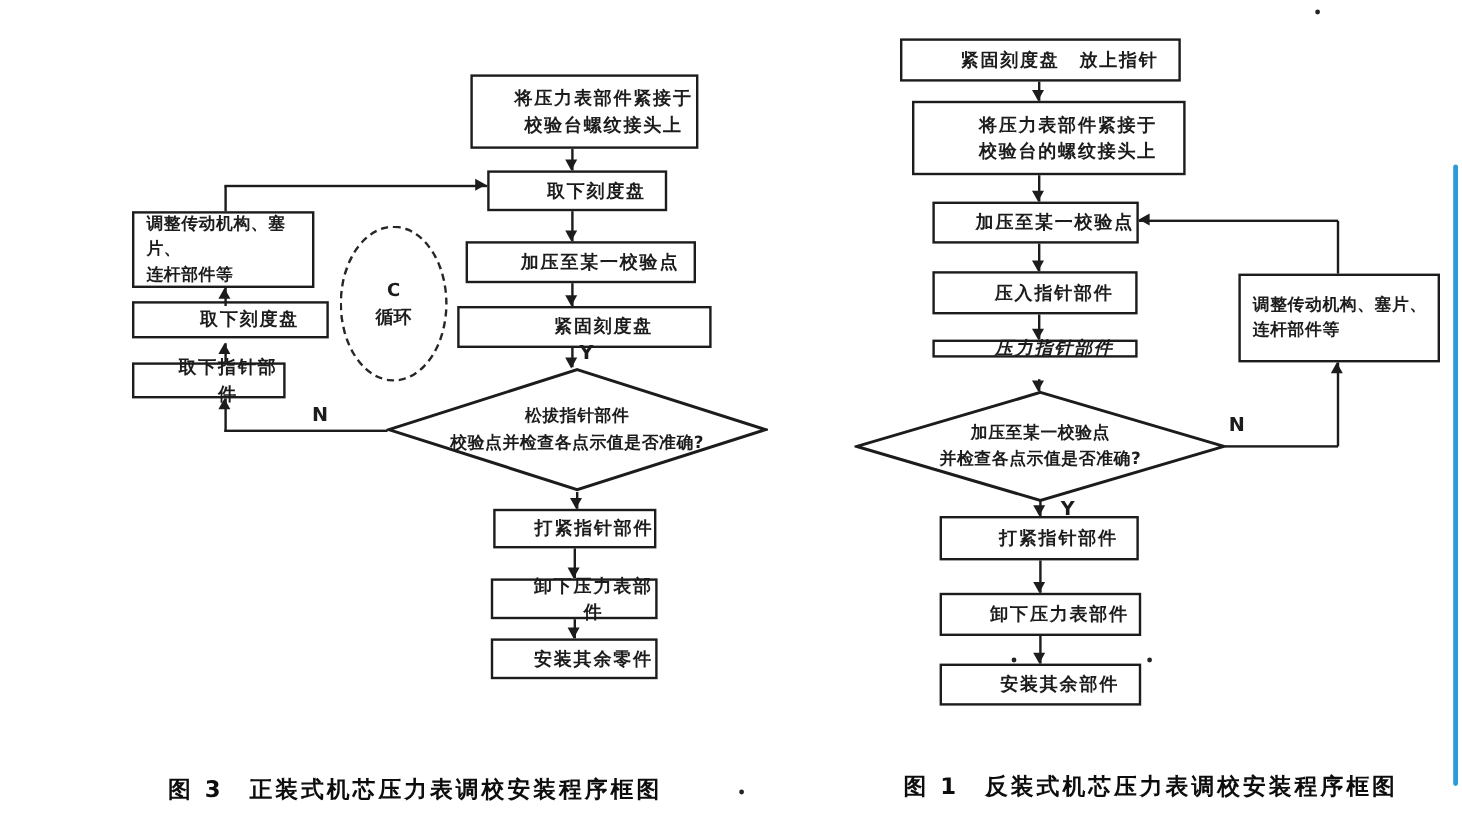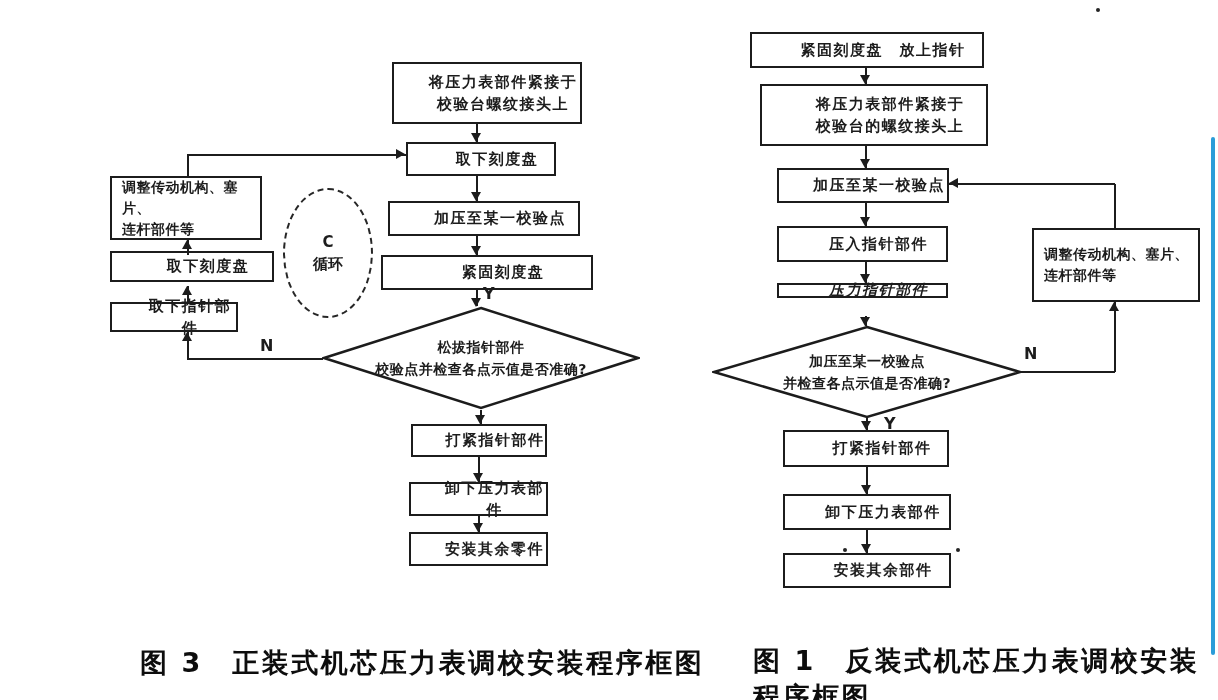--- a/index.html
+++ b/index.html
@@ -33,21 +33,21 @@
     position:absolute;display:flex;align-items:center;justify-content:center;
     text-align:center;font-size:14px;font-weight:600;letter-spacing:0.5px;
     line-height:1.6;white-space:pre-line;color:var(--ink);
   }
   .branch-label{position:absolute;font-size:16px;font-weight:700;color:var(--ink);}
   .loop-ellipse{
     position:absolute;border:2px dashed #262626;border-radius:50%;
     display:flex;flex-direction:column;align-items:center;justify-content:center;
     font-weight:600;color:var(--ink);line-height:1.5;font-size:15px;white-space:pre-line;text-align:center;
   }
-  .caption{position:absolute;font-size:27px;font-weight:700;letter-spacing:2.5px;color:#0d0d0d;}
+  .caption{position:absolute;font-size:19px;font-weight:700;letter-spacing:2.5px;color:#0d0d0d;}
   .dot{position:absolute;width:4px;height:4px;border-radius:50%;background:#242424;}
   .scrollbar{position:absolute;width:4px;border-radius:3px;background:var(--scrollbar);}
 </style>
 </head>
 <body>
 
 <div>
 
   <div class="box" style="left:392px;top:62px;width:190px;height:62px;">将压力表部件紧接于
 校验台螺纹接头上</div>

